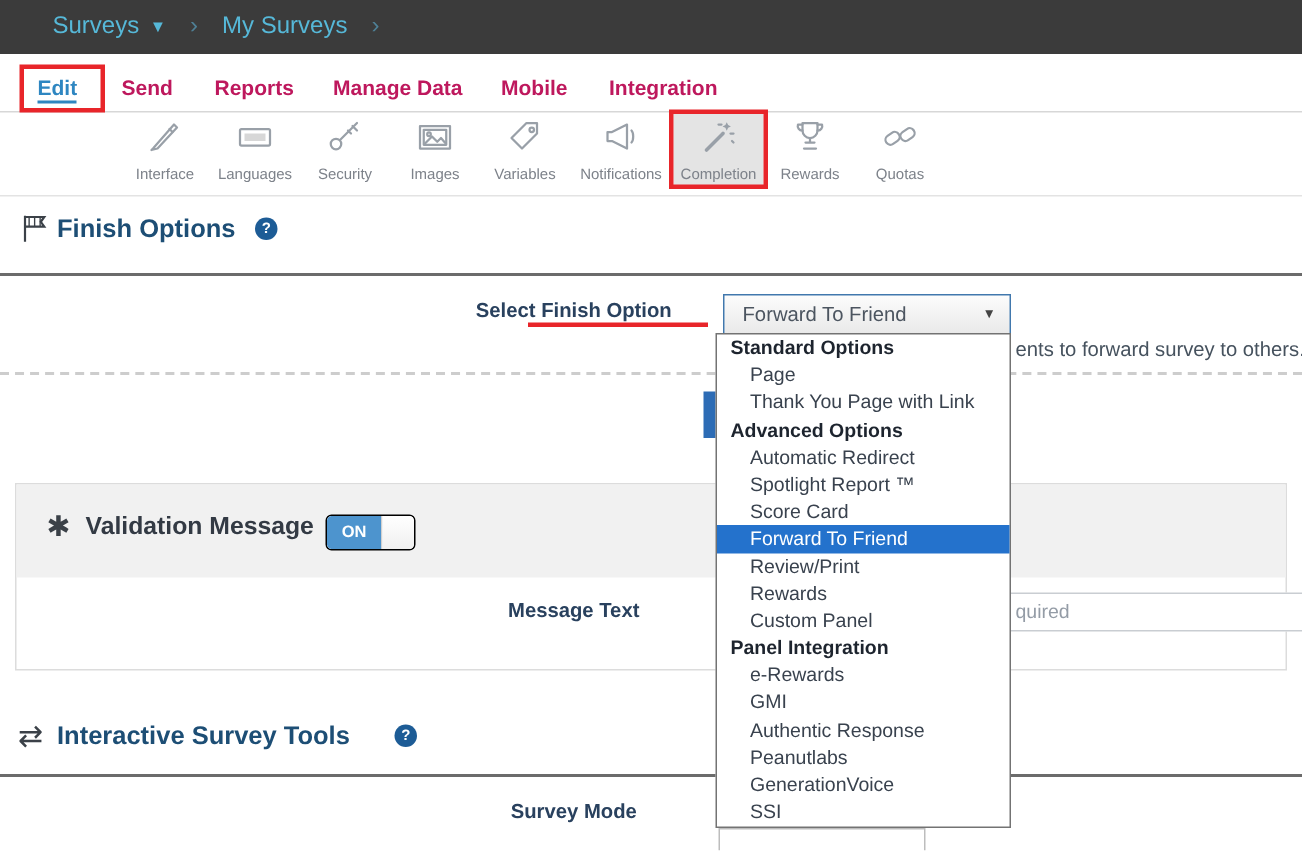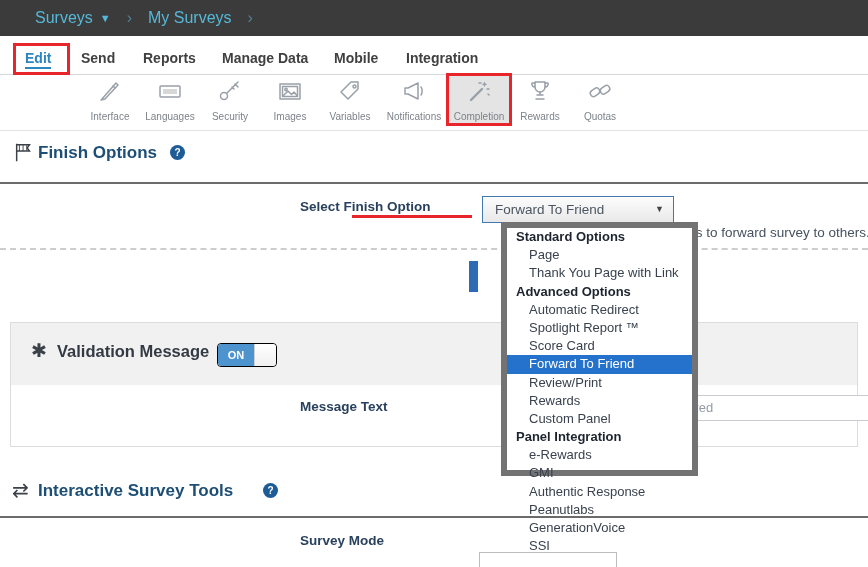--- a/index.html
+++ b/index.html
@@ -6,50 +6,50 @@
   .screen{position:relative;width:868px;height:567px;background:#fff;overflow:hidden;
           font-family:"Liberation Sans",sans-serif;}
   
   .topbar{position:absolute;left:0;top:0;width:868px;height:36px;background:#3b3b3b;
           display:flex;align-items:center;gap:16px;padding-left:35px;box-sizing:border-box;}
   .crumb{color:#56b8d8;font-size:16px;cursor:pointer;display:flex;align-items:center;gap:7px;}
   .caret{font-size:11px;color:#56b8d8;}
   .bc-sep{color:#4f8096;font-size:16px;}
   
   .tabline{position:absolute;left:0;top:74px;width:868px;height:1px;background:#d7d7d7;}
-  .tab{position:absolute;top:50px;font-size:14px;font-weight:700;color:#404040;cursor:pointer;}
+  .tab{position:absolute;top:50px;font-size:14px;font-weight:700;color:#be185d;cursor:pointer;}
   .tab.active{color:#2e86c1;border-bottom:2px solid #2e86c1;padding-bottom:1px;text-align:center;}
   
   .toolline{position:absolute;left:0;top:130px;width:868px;height:1px;background:#e3e3e3;}
   .tool{position:absolute;top:78px;width:70px;text-align:center;cursor:pointer;}
   .ticon{display:block;height:28px;}
   .ticon svg{stroke:#99a0a8;fill:none;stroke-width:1.5;stroke-linecap:round;stroke-linejoin:round;}
   .tlabel{font-size:10px;color:#7d828a;}
   .sel-bg{position:absolute;left:449px;top:76px;width:60px;height:49px;background:#e4e4e4;}
   
   .ann{position:absolute;border:3px solid #e8252a;z-index:70;}
   .ann-line{position:absolute;background:#e8252a;z-index:70;}
   
   .sec-title{position:absolute;font-size:17px;font-weight:700;color:#1d4e75;}
   .sec-icon{position:absolute;color:#3b4148;}
   .help{display:inline-block;width:15px;height:15px;border-radius:50%;background:#1d5c96;
         color:#fff;font-size:10px;font-weight:700;text-align:center;line-height:15px;cursor:pointer;}
   .divider{position:absolute;left:0;width:868px;height:2px;background:#6b6b6b;}
   .dashed{position:absolute;left:0;top:248px;width:868px;border-top:2px dashed #cdcdcd;}
   
-  .flabel{position:absolute;left:300px;width:165px;text-align:left;font-size:13.5px;
+  .flabel{position:absolute;left:300px;width:165px;text-align:center;font-size:13.5px;
           font-weight:700;color:#29415e;}
   
   .fselect{position:absolute;left:482px;top:196px;width:192px;height:27px;box-sizing:border-box;
            border:1px solid #4178ad;background:linear-gradient(#fcfcfc,#e9e9e9);
            font-size:13.5px;color:#4c5560;line-height:25px;padding-left:12px;z-index:55;cursor:pointer;}
   .fselect .arrow{position:absolute;right:9px;top:0;font-size:9px;color:#444;line-height:25px;}
   
-  .dd{position:absolute;left:477px;top:222px;width:197px;height:254px;background:#fff;
-      border:6px solid #737373;z-index:60;box-sizing:border-box;margin-left:24px;}
+  .dd{position:absolute;left:477px;top:222px;width:197px;height:330px;background:#fff;
+      border:1px solid #737373;z-index:60;box-sizing:border-box;}
   .dd-item{height:18.2px;line-height:18.2px;font-size:13px;color:#39424e;padding-left:22px;
            white-space:nowrap;cursor:pointer;}
   .dd-group{font-weight:700;color:#1d242e;padding-left:9px;cursor:default;}
   .dd-selected{background:#2472cc;color:#fff;}
   .hint{position:absolute;left:677px;top:225px;font-size:13.5px;color:#46525e;white-space:nowrap;}
   .sliver{position:absolute;left:469px;top:261px;width:9px;height:31px;background:#2d6cb5;z-index:40;}
   
   .vpanel{position:absolute;left:10px;top:322px;width:848px;height:125px;box-sizing:border-box;
           border:1px solid #dcdcdc;background:#fff;}
   .vhead{position:absolute;left:0;top:0;width:100%;height:62px;background:#f1f1f1;}

